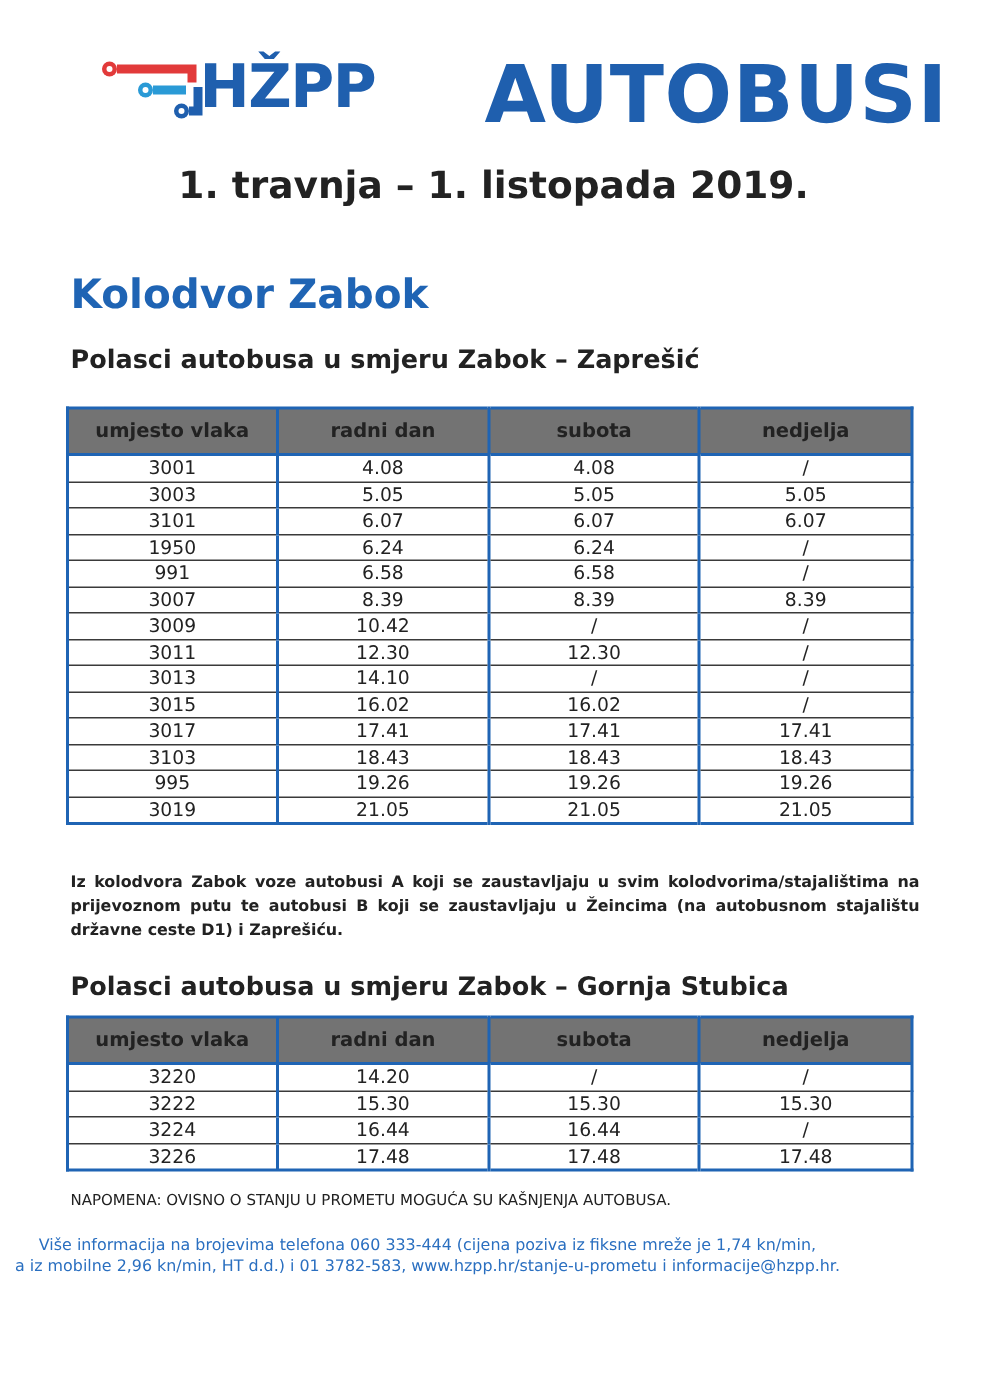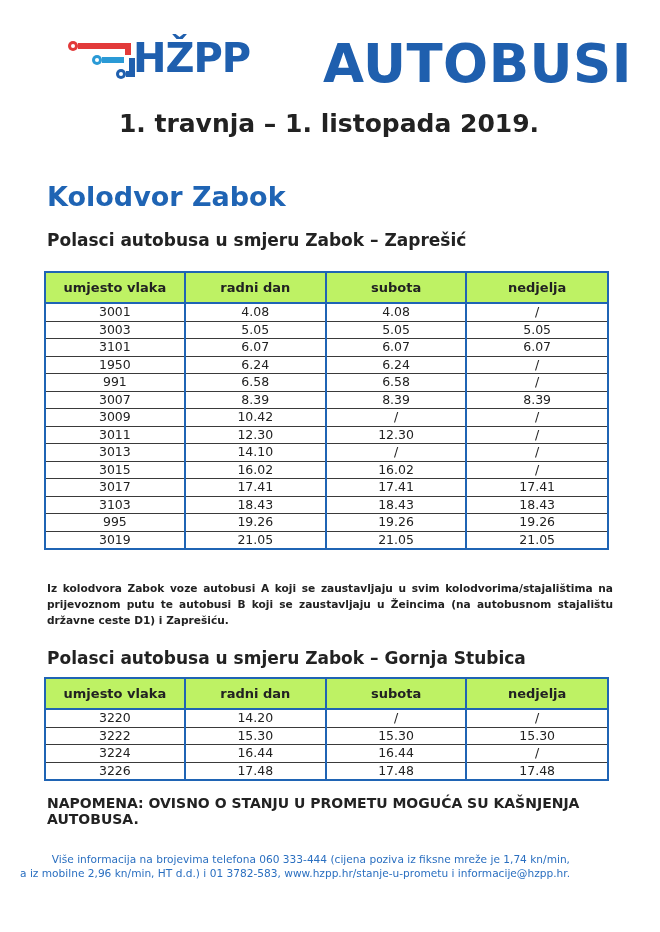--- a/index.html
+++ b/index.html
@@ -4,27 +4,27 @@
 <style>
   html,body{margin:0;padding:0;background:#fff;}
   body{width:660px;height:932px;position:relative;overflow:hidden;font-family:"DejaVu Sans","Liberation Sans",sans-serif;color:#1a1a1a;}
   .logo{position:absolute;left:66px;top:38px;width:200px;height:46px;}
   .logo-text{position:absolute;left:133px;top:34px;font-family:"DejaVu Sans",sans-serif;font-weight:bold;font-size:40px;color:#1f5fae;letter-spacing:-1px;line-height:48px;text-align:center;}
   .title{position:absolute;left:323px;top:38px;font-weight:bold;font-size:53px;color:#1f5fae;letter-spacing:0.5px;line-height:52px;}
   .period{position:absolute;left:0;width:658px;top:108px;text-align:center;font-weight:bold;font-size:25px;color:#222;line-height:32px;}
   .station{position:absolute;left:47px;top:180px;font-weight:bold;font-size:27px;color:#1f64b4;line-height:34px;}
   .section-h{position:absolute;left:47px;font-weight:bold;font-size:17px;color:#222;line-height:22px;}
   table.tt{position:absolute;left:44px;width:565px;border-collapse:collapse;border:2.5px solid #1f64b4;font-size:12.5px;}
-  table.tt th{background:#bef264;font-weight:bold;color:#222;font-size:13px;border-left:2px solid #1f64b4;border-bottom:2px solid #1f64b4;text-align:center;padding:0;}
+  table.tt th{background:#737373;font-weight:bold;color:#222;font-size:13px;border-left:2px solid #1f64b4;border-bottom:2px solid #1f64b4;text-align:center;padding:0;}
   table.tt td{text-align:center;padding:0;border-left:2px solid #1f64b4;border-bottom:1.5px solid #3a3a3a;color:#222;line-height:16.5px;}
   table.tt tr:last-child td{border-bottom:none;}
   table.tt th:first-child, table.tt td:first-child{border-left:none;}
   .note{position:absolute;left:47px;width:566px;top:580px;font-size:10.6px;font-weight:bold;line-height:16px;text-align:justify;color:#222;}
-  .warning{position:absolute;left:47px;top:795px;font-size:14px;font-weight:bold;color:#222;}
-  .info{position:absolute;left:0;width:570px;top:852px;text-align:right;font-size:10.6px;color:#2a6fc0;line-height:14px;}
+  .warning{position:absolute;left:47px;top:795px;font-size:10px;font-weight:normal;color:#222;}
+  .info{position:absolute;left:0;width:570px;top:823px;text-align:center;font-size:10.6px;color:#2a6fc0;line-height:14px;}
 </style>
 </head>
 <body>
 
 <svg class="logo" viewBox="0 0 200 46">
 
   <circle cx="7" cy="8" r="5" fill="#e23a3a"></circle>
   <circle cx="7" cy="8" r="2" fill="#fff"></circle>
   <path d="M12 8 H62 V17" stroke="#e23a3a" stroke-width="6" fill="none"></path>
 

